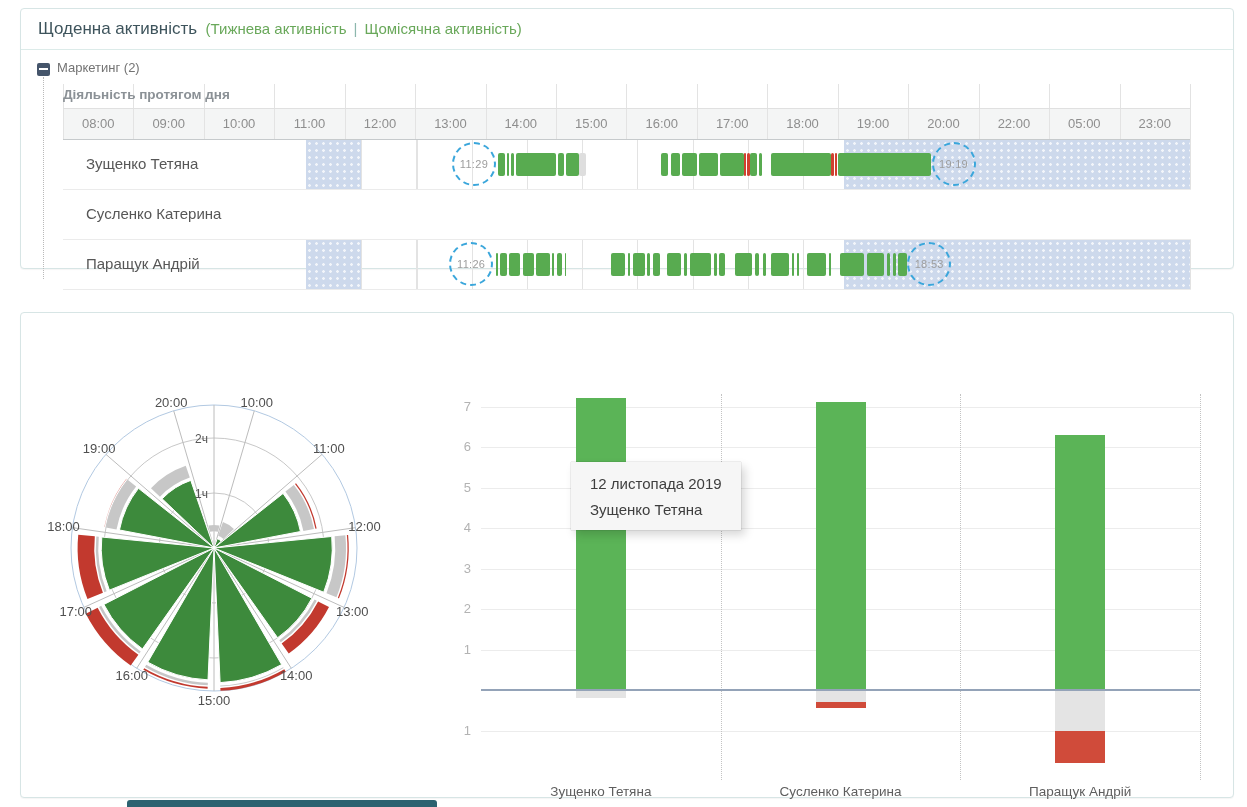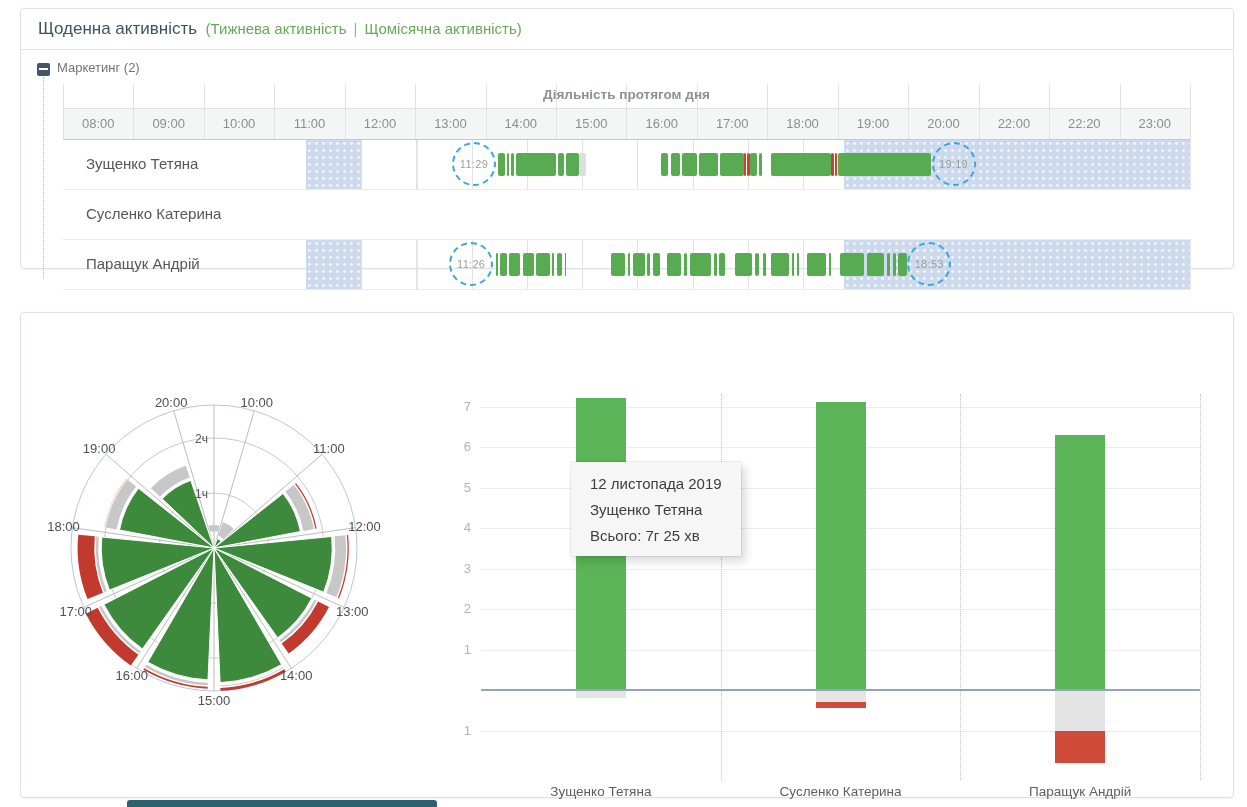--- a/index.html
+++ b/index.html
@@ -18,21 +18,21 @@
   .gicon{position:absolute;left:16px;top:54px;width:13px;height:13px;background:#45556b;border-radius:2px;cursor:pointer;}
   .gicon:after{content:"";position:absolute;left:2px;right:2px;top:5px;height:2px;background:#fff;}
   .glabel{position:absolute;left:36px;top:51px;font-size:13px;color:#737373;}
   .treeline{position:absolute;left:22px;top:68px;height:202px;border-left:1px dotted #b9b9b9;}
   .gantt{position:absolute;left:42px;top:75px;width:1128px;}
   .g-head{display:flex;}
   .g-left{width:243px;box-sizing:border-box;padding:5px 30px 0 23px;font-size:13.5px;font-weight:bold;
           color:#8b9196;line-height:1.45;}
   .g-right{flex:1;border-right:1px solid #e2e2e2;}
   .colgrid{background-image:repeating-linear-gradient(90deg,#e3e3e3 0px,#e3e3e3 1px,transparent 1px,transparent 6.25%);}
-  .g-hA{height:24px;line-height:22px;text-align:center;font-weight:bold;font-size:13.5px;color:#8b9196;
+  .g-hA{height:24px;line-height:22px;text-align:left;font-weight:bold;font-size:13.5px;color:#8b9196;
         border-bottom:1px solid #e0e0e0;}
   .g-hB{display:flex;height:30px;border-bottom:1px solid #c6cacc;background-color:#f4f5f5;}
   .hcell{flex:1;text-align:center;line-height:30px;font-size:13px;color:#8e8e8e;}
   .g-row{display:flex;height:49px;border-bottom:1px solid #ebebeb;}
   .g-name{width:243px;box-sizing:border-box;padding-left:23px;line-height:48px;font-size:15px;color:#575757;}
   .g-track{flex:1;position:relative;border-right:1px solid #e2e2e2;}
   .shade{position:absolute;top:0;bottom:0;z-index:1;background-color:#cdd9ec;
          background-image:radial-gradient(rgba(255,255,255,.75) 1px,transparent 1.6px);background-size:7px 7px;}
   .seg{position:absolute;top:13px;height:23px;border-radius:2px;z-index:2;}
   .seg-g{background:#58ab50;}
@@ -84,21 +84,21 @@
             <div class="hcell">12:00</div>
             <div class="hcell">13:00</div>
             <div class="hcell">14:00</div>
             <div class="hcell">15:00</div>
             <div class="hcell">16:00</div>
             <div class="hcell">17:00</div>
             <div class="hcell">18:00</div>
             <div class="hcell">19:00</div>
             <div class="hcell">20:00</div>
             <div class="hcell">22:00</div>
-            <div class="hcell">22:20</div>
+            <div class="hcell">05:00</div>
             <div class="hcell">23:00</div>
           </div>
       </div>
     </div>
     <div id="ganttRows">
         <div class="g-row">
           <div class="g-name">Зущенко Тетяна</div>
           <div class="g-track colgrid">
             <div class="shade" style="left: 0%; width: 6.25%;"></div>
             <div class="shade" style="left: 60.8125%; width: 39.1875%;"></div>
@@ -238,21 +238,20 @@
         <text x="78.7359367061132" y="242.64308197628674" text-anchor="middle" font-size="13" fill="#4f4f4f">17:00</text>
         <text x="66.54714083409823" y="157.8681445824607" text-anchor="middle" font-size="13" fill="#4f4f4f">18:00</text>
         <text x="102.12606469815276" y="79.96116844031663" text-anchor="middle" font-size="13" fill="#4f4f4f">19:00</text>
         <text x="174.17665136010268" y="33.65706801059639" text-anchor="middle" font-size="13" fill="#4f4f4f">20:00</text>
         <text x="211" y="125" text-anchor="end" font-size="12" fill="#565656">1ч</text>
         <text x="211" y="70" text-anchor="end" font-size="12" fill="#565656">2ч</text>
       </svg>
     <div class="tooltip">
       <div>12 листопада 2019</div>
       <div>Зущенко Тетяна</div>
-      <div>Всього: 7г 25 хв</div>
     </div>
   <div class="grid" style="top: 52.5px;"></div>
       <div class="ylab" style="top: 44.5px;">7</div>
       <div class="grid" style="top: 93px;"></div>
       <div class="ylab" style="top: 85px;">6</div>
       <div class="grid" style="top: 133.5px;"></div>
       <div class="ylab" style="top: 125.5px;">5</div>
       <div class="grid" style="top: 174px;"></div>
       <div class="ylab" style="top: 166px;">4</div>
       <div class="grid" style="top: 214.5px;"></div>

